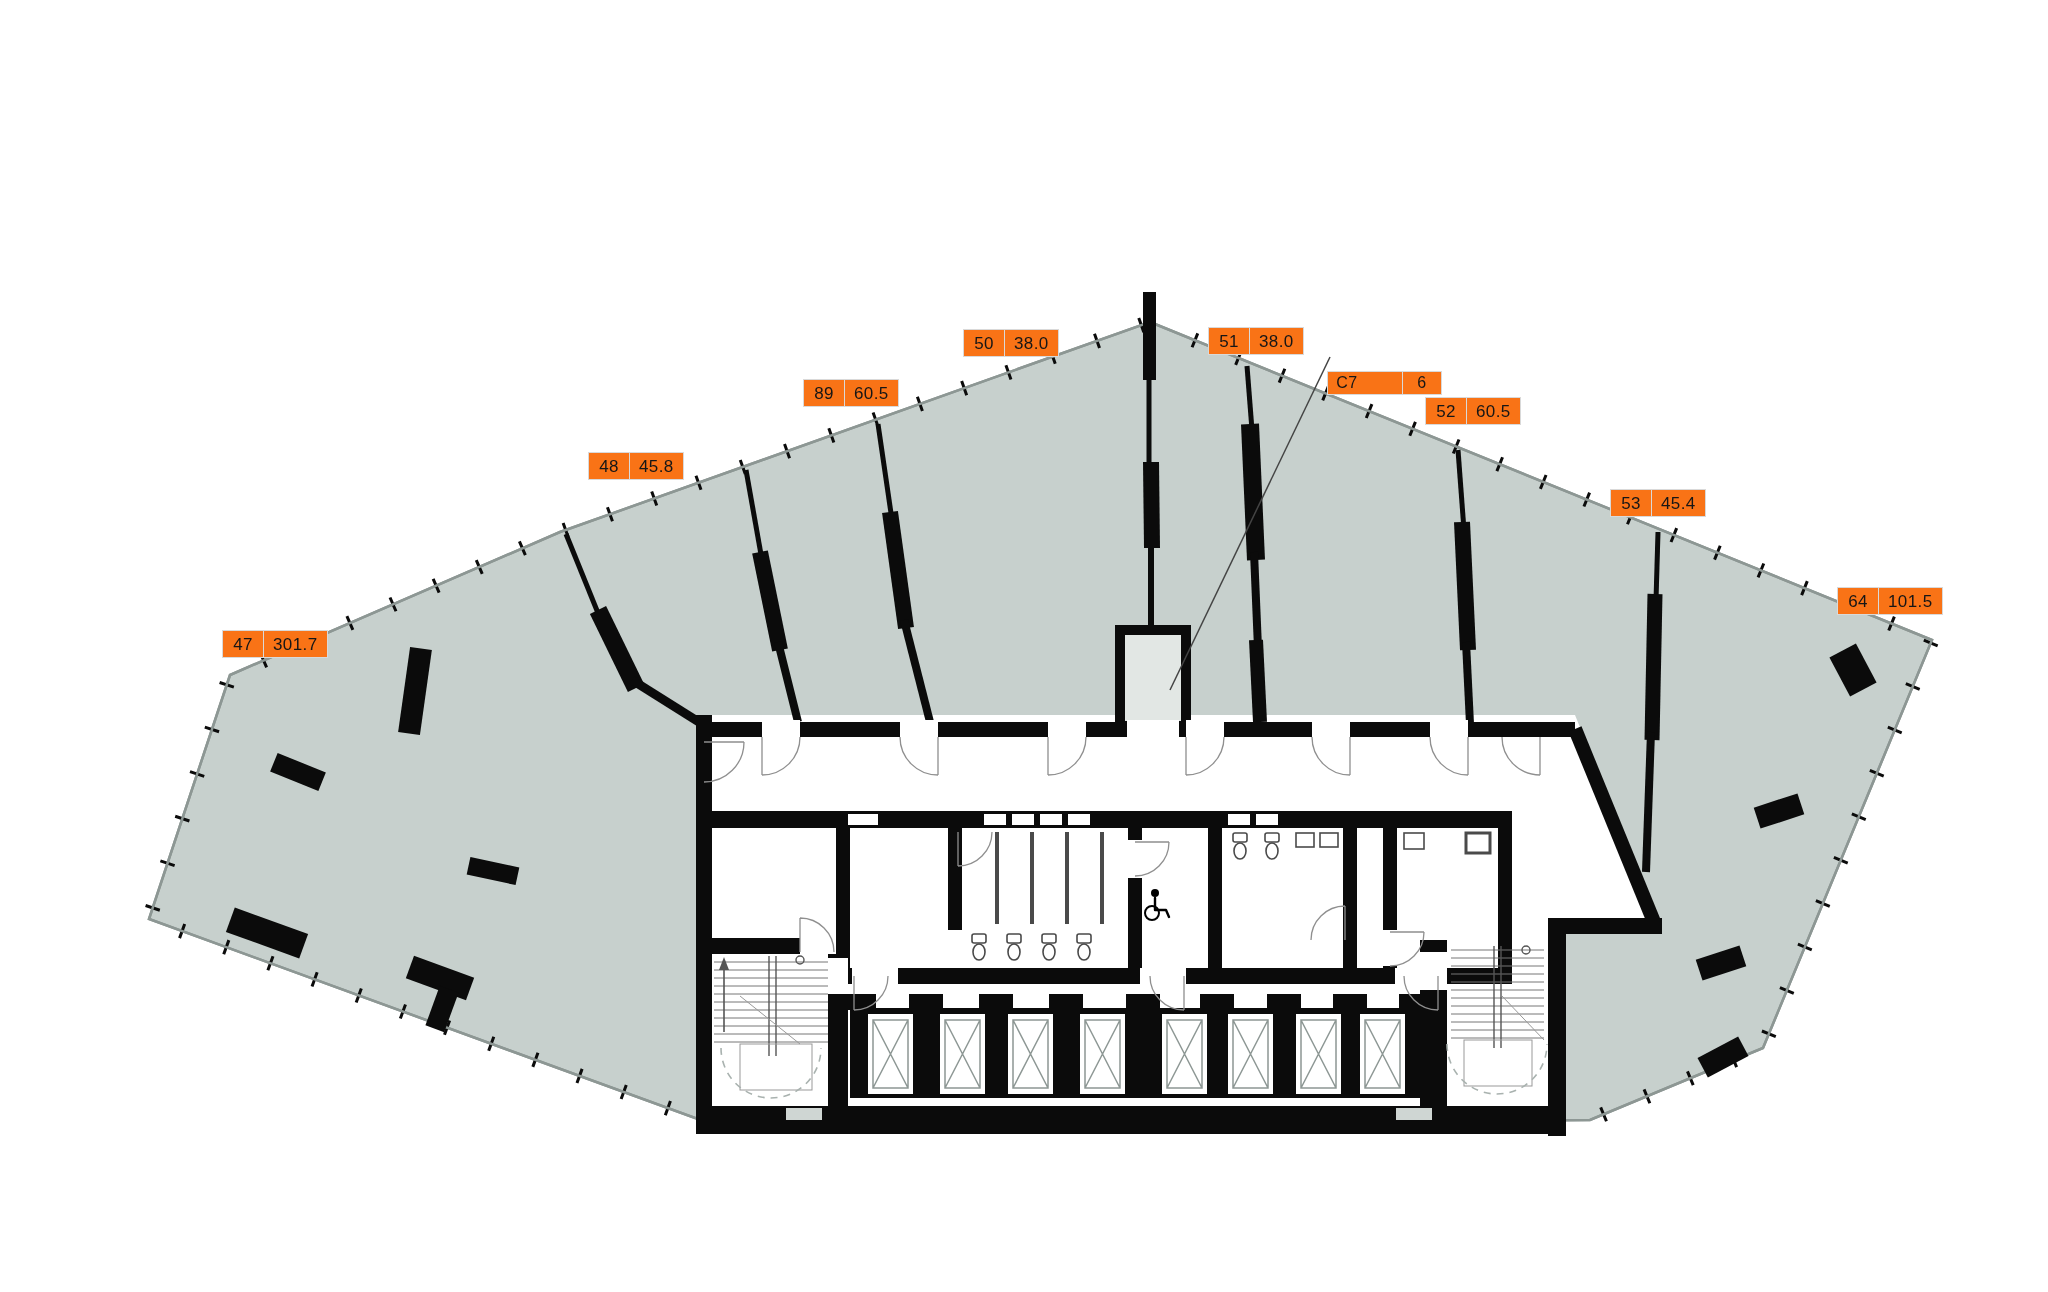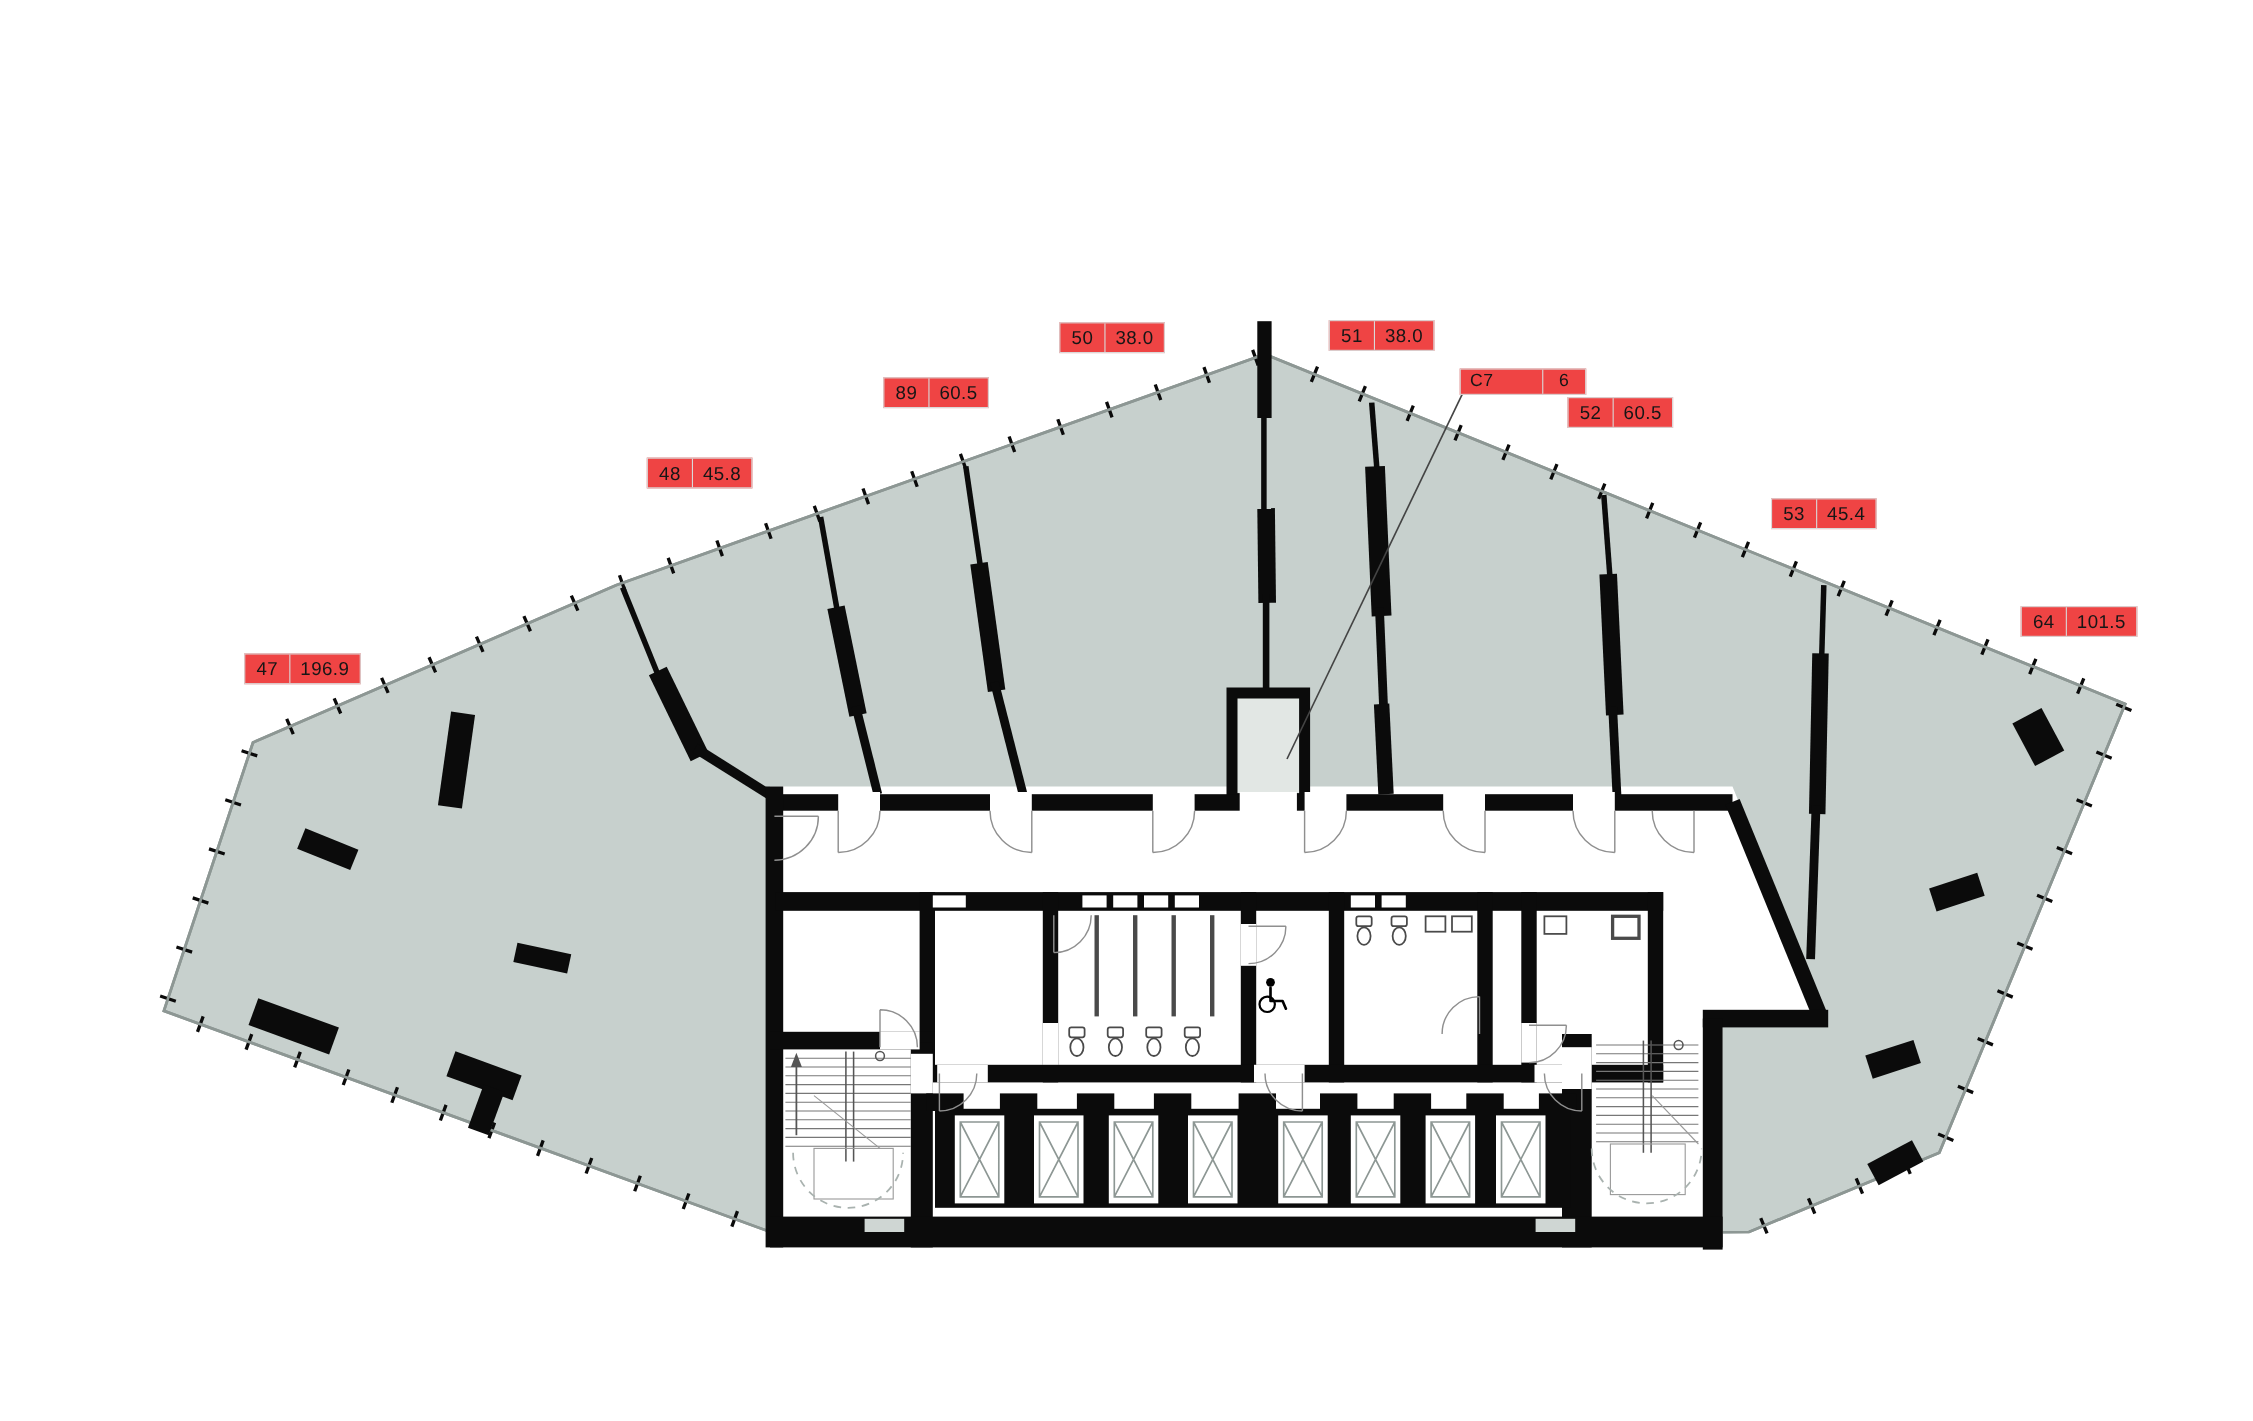--- a/index.html
+++ b/index.html
@@ -9,30 +9,31 @@
     background:#ffffff;
     font-family:"Liberation Sans", sans-serif;
     overflow:hidden;
   }
   .stage svg{position:absolute;left:0;top:0;}
   .labels{position:absolute;left:0;top:0;width:100%;height:100%;pointer-events:none;}
   .unit-label{
     position:absolute;
     display:flex;
     align-items:flex-end;
-    background:#ef4444;
+    background:#f97316;
     border:1px solid var(--label-border,#d9d9d9);
     color:var(--label-text,#161616);
     font-size:17px;
     font-weight:500;
     letter-spacing:.4px;
     line-height:1;
     pointer-events:auto;
     cursor:pointer;
     box-sizing:border-box;
+    margin-top:36px;
   }
   .unit-label .cell{
     padding:5px 9px 4px 9px;
     display:flex;align-items:center;justify-content:center;
     min-width:22px;
   }
   .unit-label .cell + .cell{border-left:1px solid var(--label-border,#d9d9d9);}
   .unit-label.small{font-size:16px;gap:36px;}
   .unit-label.small .cell{padding:3px 8px;}
 </style>
@@ -307,21 +308,21 @@
     <path d="M1438,976 L1438,1010 M1404,976 A34 34 0 0 0 1438,1010"></path>
     <path d="M1540,737 L1540,775 M1502,737 A38 38 0 0 0 1540,775"></path>
   </g>
 
 </svg>
 
 <div class="labels">
 
   <div class="unit-label" style="left:222px;top:594px">
     <span class="cell">47</span>
-    <span class="cell">196.9</span>
+    <span class="cell">301.7</span>
   </div>
 
   <div class="unit-label" style="left:588px;top:416px">
     <span class="cell">48</span>
     <span class="cell">45.8</span>
   </div>
 
   <div class="unit-label" style="left:803px;top:343px">
     <span class="cell">89</span>
     <span class="cell">60.5</span>

